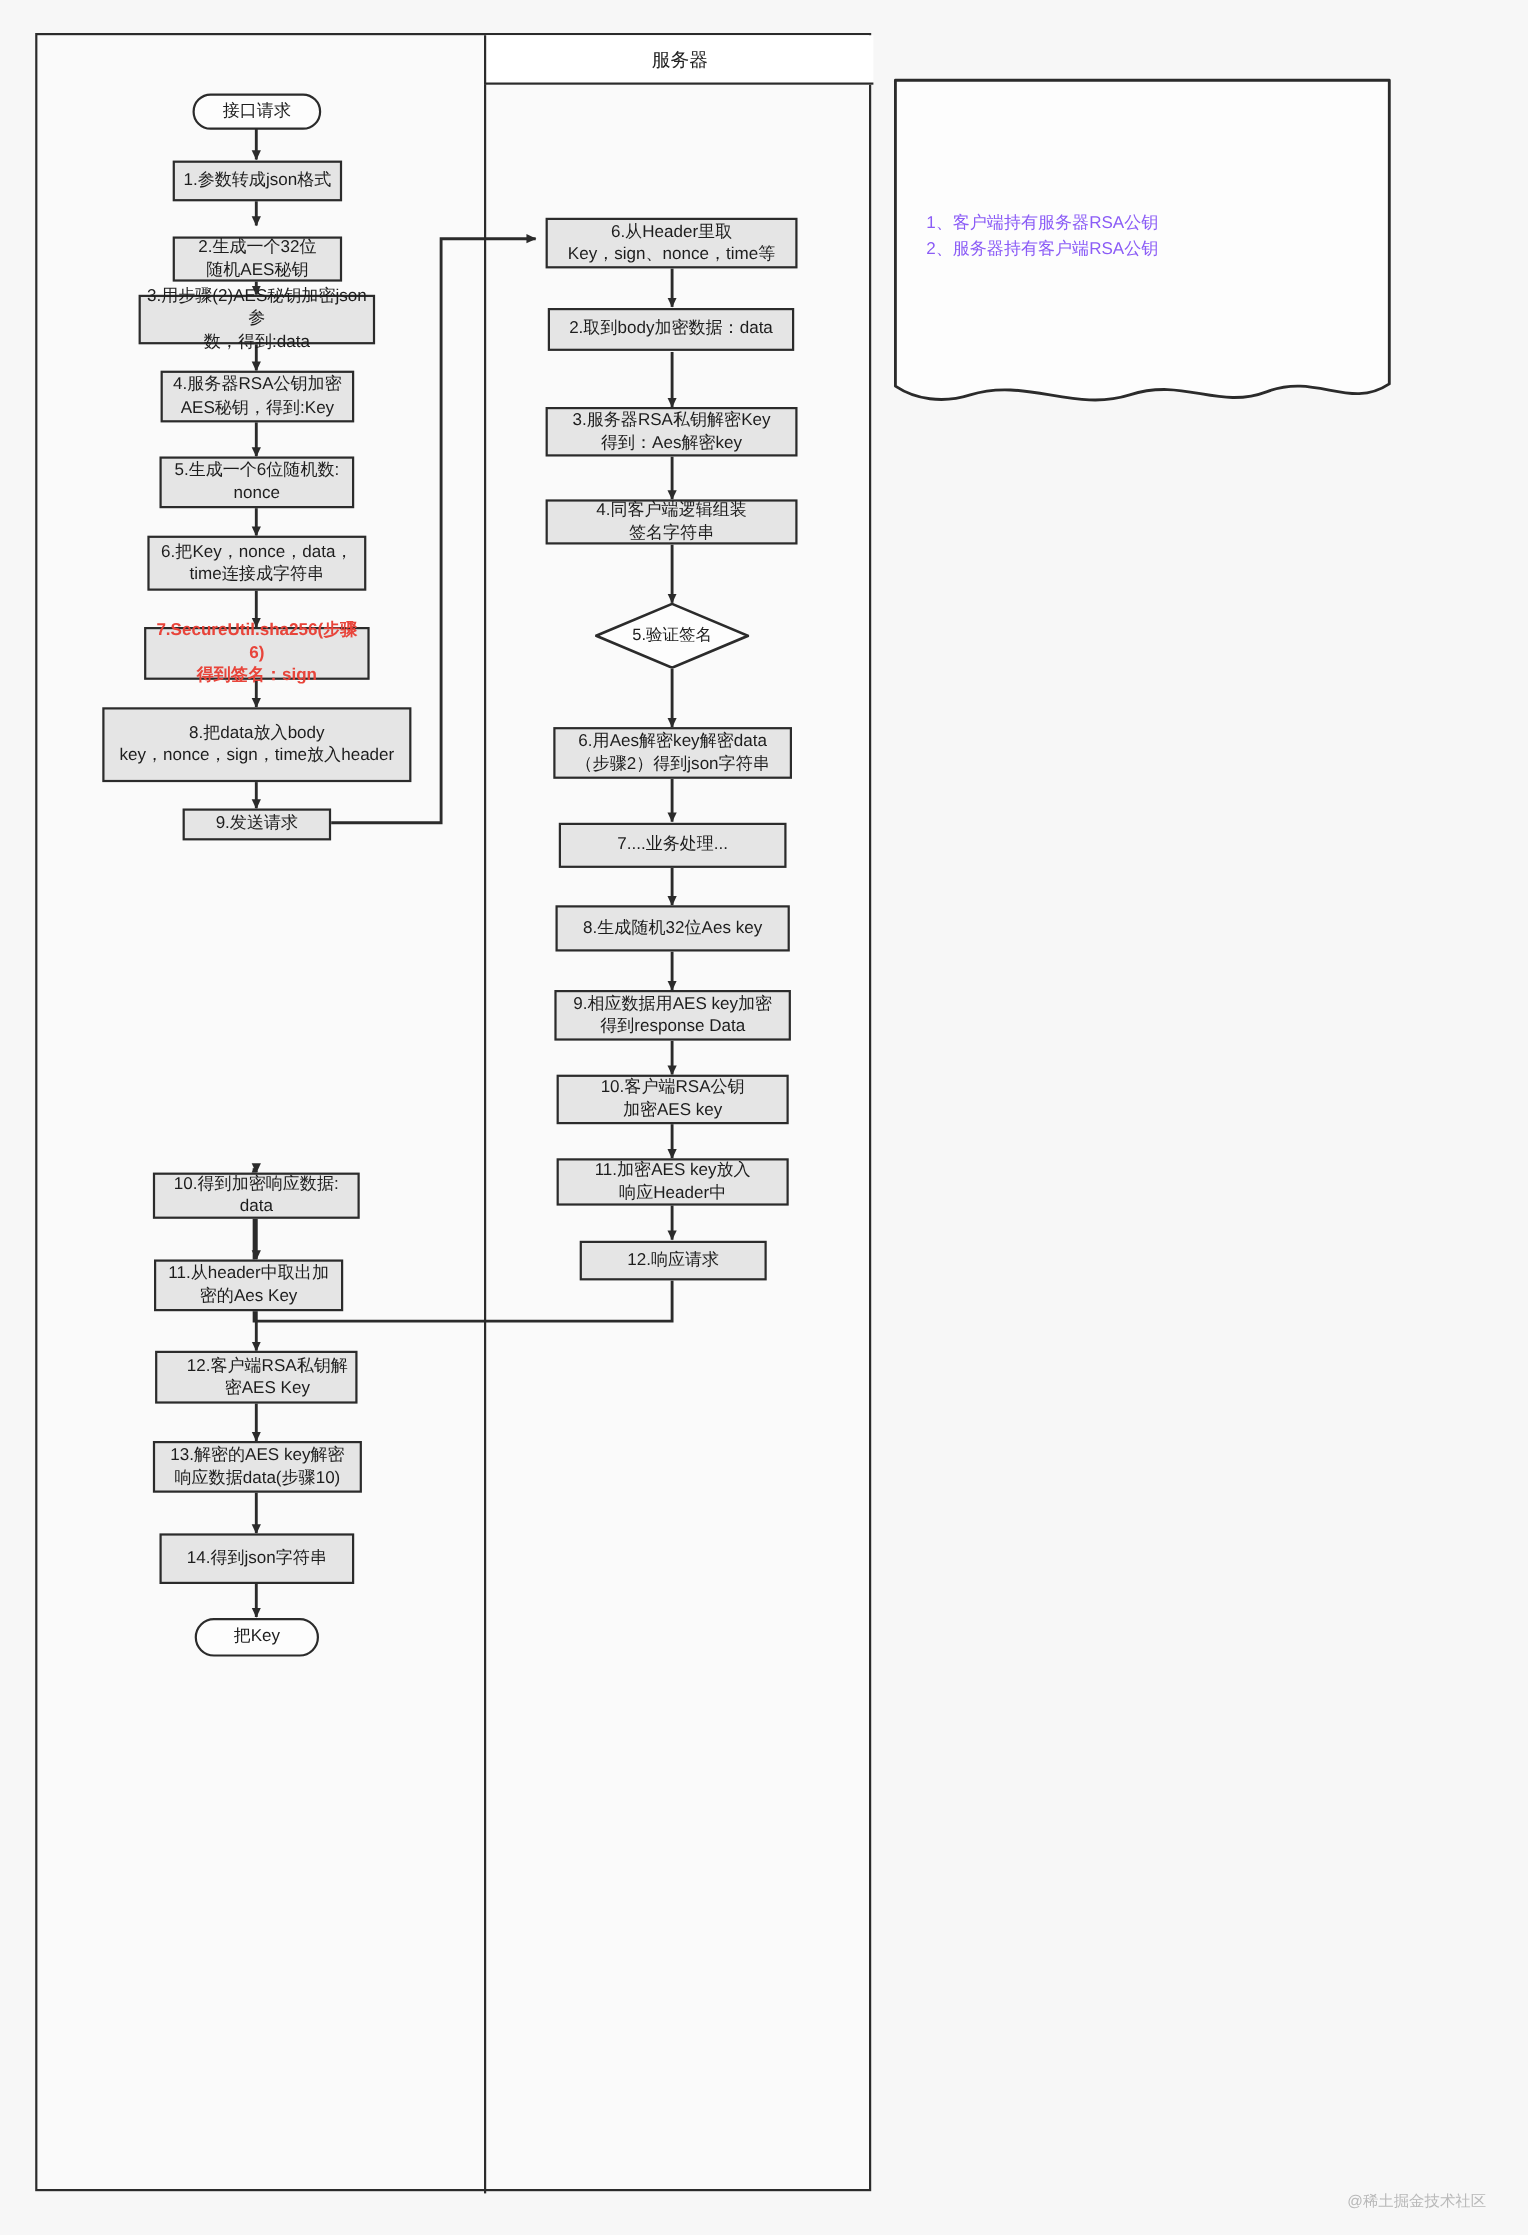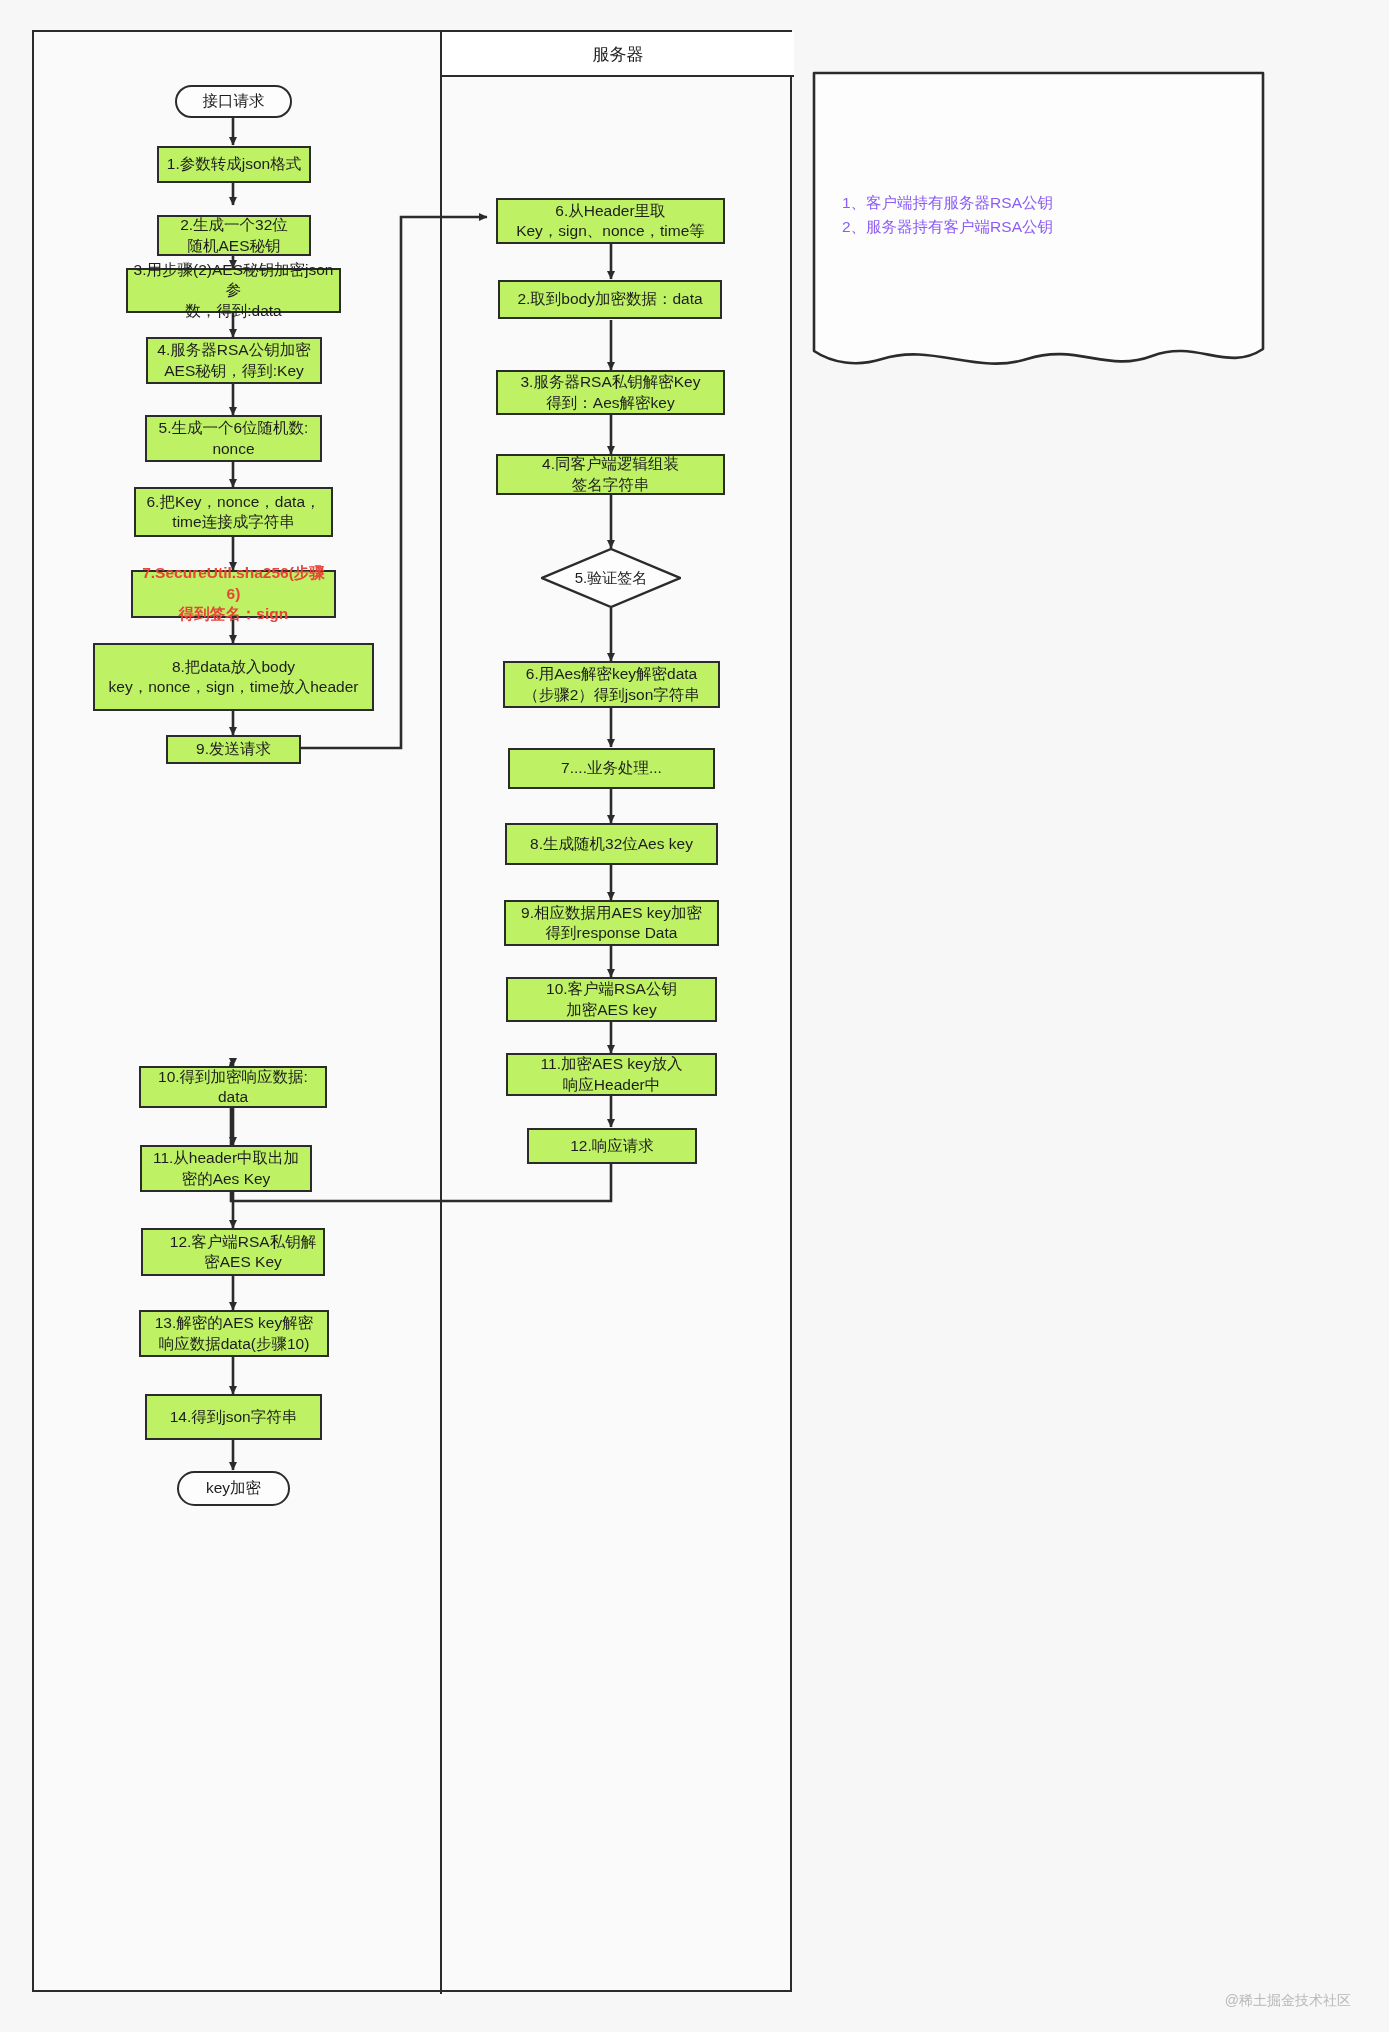--- a/index.html
+++ b/index.html
@@ -52,21 +52,21 @@
     top: 45px;
     width: 0;
     height: 1917px;
     border-left: 2.5px solid #2b2b2b;
   }
 
   
   .node {
     position: absolute;
     box-sizing: border-box;
-    background: #bef264;
+    background: #e5e5e5;
     border: 2.4px solid #2b2b2b;
     display: flex;
     align-items: center;
     justify-content: center;
     text-align: center;
     font-size: 15.5px;
     line-height: 1.32;
     color: #1d1d1d;
     white-space: pre-line;
     padding: 2px 4px;
@@ -214,21 +214,21 @@
 密的Aes Key</div>
 
   <div class="node" style="left:141px; top:1228px; width:184px; height:48px;padding-left:24px;">12.客户端RSA私钥解
 密AES Key</div>
 
   <div class="node" style="left:139px; top:1310px; width:190px; height:47px;">13.解密的AES key解密
 响应数据data(步骤10)</div>
 
   <div class="node" style="left:145px; top:1394px; width:177px; height:46px;">14.得到json字符串</div>
 
-  <div class="node terminator" style="left:177px; top:1471px; width:113px; height:35px;">key加密</div>
+  <div class="node terminator" style="left:177px; top:1471px; width:113px; height:35px;">把Key</div>
 
   <div class="node" style="left:496px; top:198px; width:229px; height:46px;">6.从Header里取
 Key，sign、nonce，time等</div>
 
   <div class="node" style="left:498px; top:280px; width:224px; height:39px;">2.取到body加密数据：data</div>
 
   <div class="node" style="left:496px; top:370px; width:229px; height:45px;">3.服务器RSA私钥解密Key
 得到：Aes解密key</div>
 
   <div class="node" style="left:496px; top:454px; width:229px; height:41px;">4.同客户端逻辑组装

